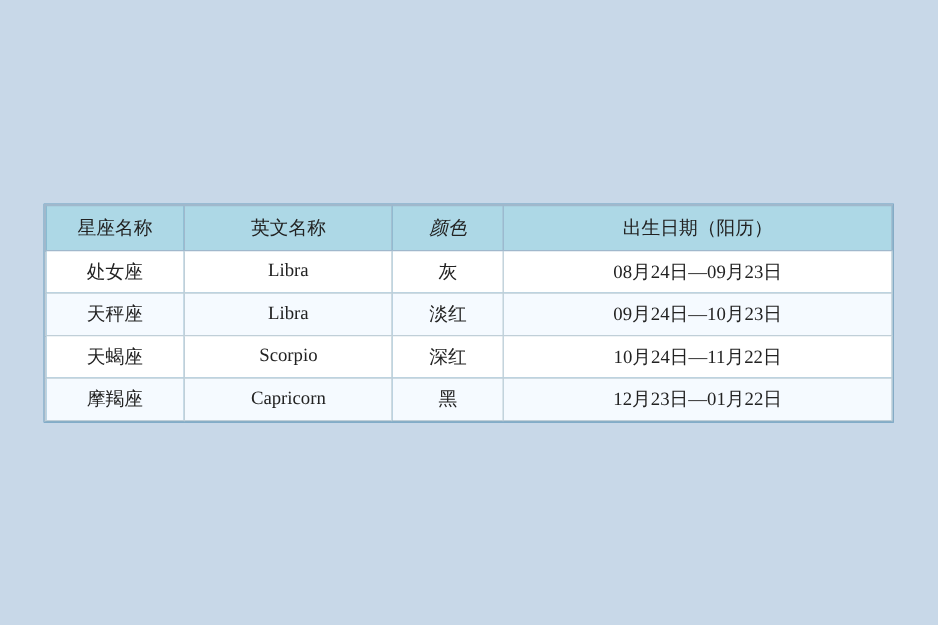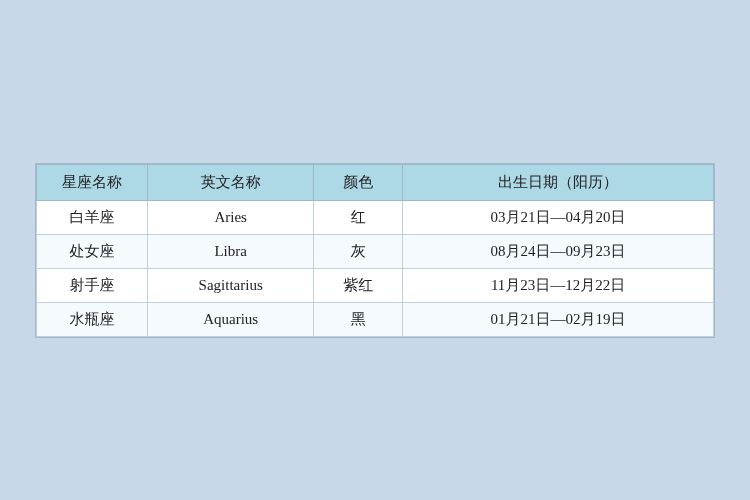--- a/index.html
+++ b/index.html
@@ -54,56 +54,56 @@
     tbody td {
       border: 1px solid #c0cfd8;
       padding: 7px 12px;
       text-align: center;
       color: #222;
       font-size: 15px;
     }
 
     .col-chinese { width: 100px; }
     .col-english { width: 150px; margin-top: 47px; }
-    .col-color   { width: 80px; }
+    .col-color   { width: 80px; font-style: italic; }
     .col-date    { width: 280px; font-family: Liberation Serif, serif; }
   </style>
 </head>
 <body>
 
 <div class="table-container">
   <table>
     <thead>
       <tr>
         <th class="col-chinese">星座名称</th>
         <th class="col-english">英文名称</th>
         <th class="col-color">颜色</th>
         <th class="col-date">出生日期（阳历）</th>
       </tr>
     </thead>
     <tbody id="table-body">
-    <tr>
-          <td>白羊座</td>
-          <td>Aries</td>
-          <td>红</td>
-          <td>03月21日—04月20日</td>
-        </tr>
         <tr>
           <td>处女座</td>
           <td>Libra</td>
           <td>灰</td>
           <td>08月24日—09月23日</td>
         </tr>
         <tr>
-          <td>射手座</td>
-          <td>Sagittarius</td>
-          <td>紫红</td>
-          <td>11月23日—12月22日</td>
+          <td>天秤座</td>
+          <td>Libra</td>
+          <td>淡红</td>
+          <td>09月24日—10月23日</td>
         </tr>
         <tr>
-          <td>水瓶座</td>
-          <td>Aquarius</td>
+          <td>天蝎座</td>
+          <td>Scorpio</td>
+          <td>深红</td>
+          <td>10月24日—11月22日</td>
+        </tr>
+        <tr>
+          <td>摩羯座</td>
+          <td>Capricorn</td>
           <td>黑</td>
-          <td>01月21日—02月19日</td>
+          <td>12月23日—01月22日</td>
         </tr>
       </tbody>
   </table>
 </div>
 
 </body></html>

